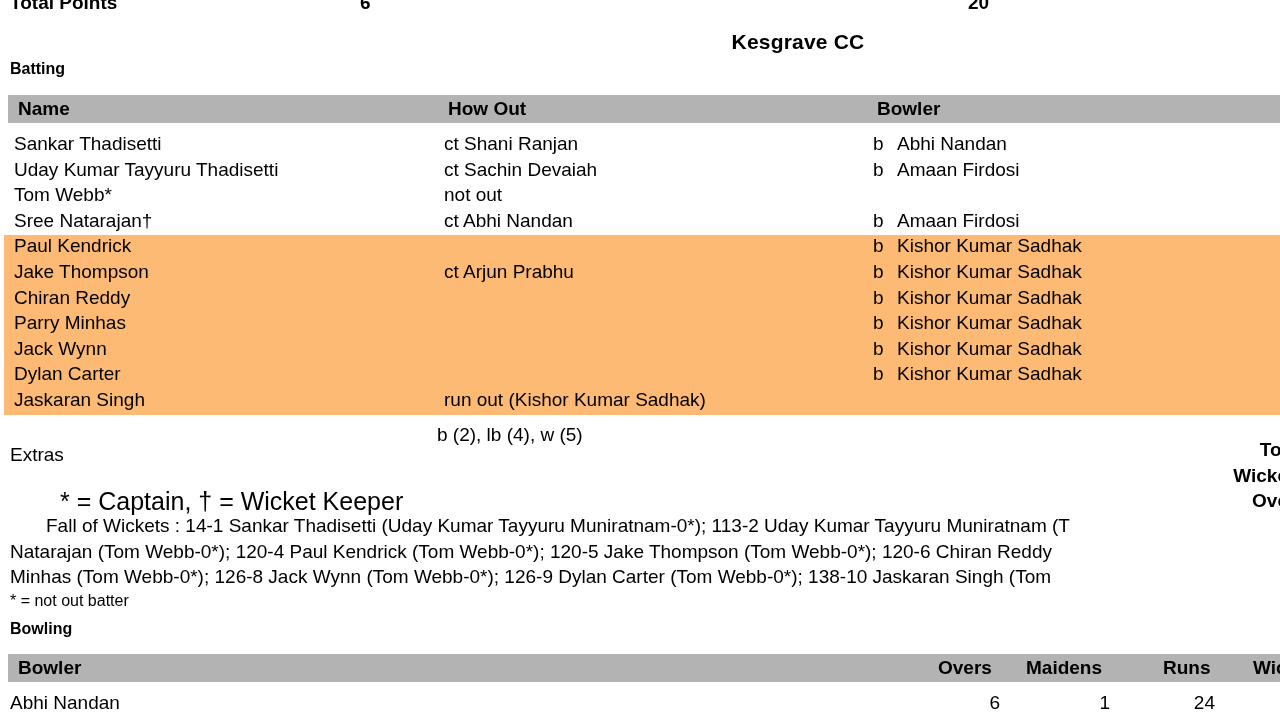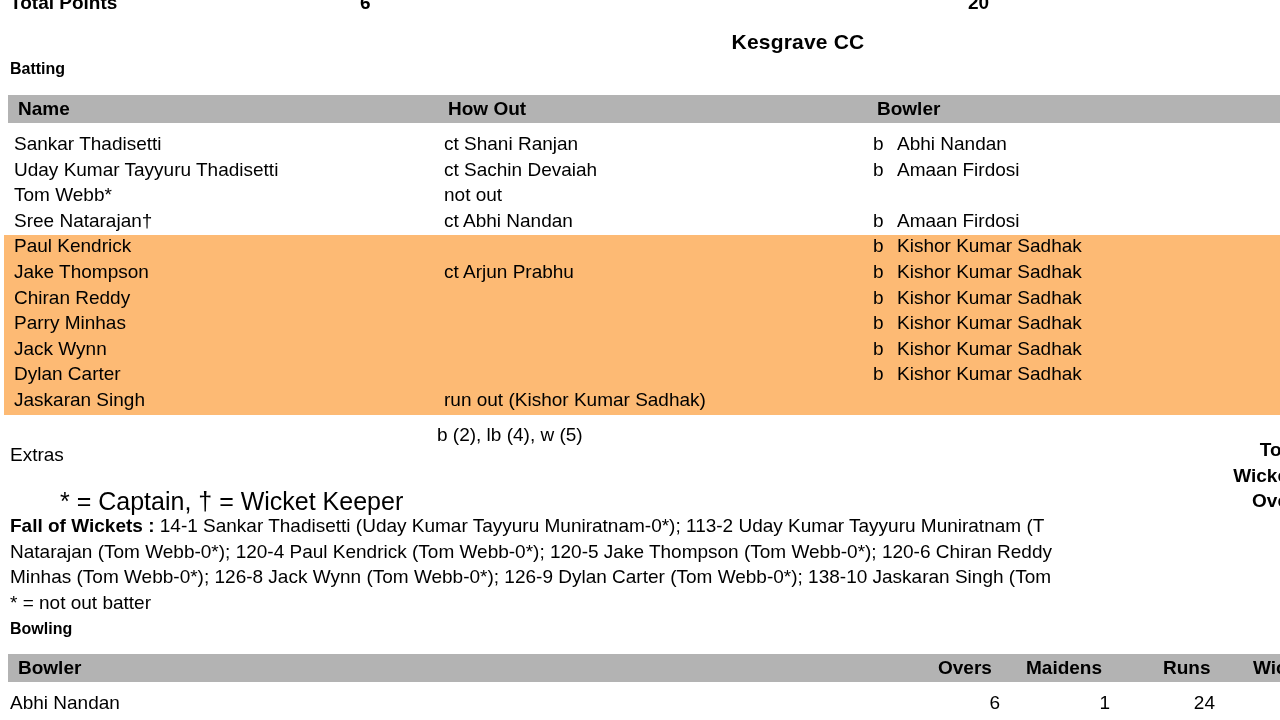--- a/index.html
+++ b/index.html
@@ -172,31 +172,32 @@
     position: absolute;
     left: 10px;
     top: 513px;
     width: 1290px;
     font-size: 19px;
     line-height: 25.5px;
     white-space: nowrap;
     overflow: hidden;
   }
   .fow .fow-label {
-    font-weight: bold;
+    font-weight: normal;
+    margin-left: 36px;
   }
   .fow .fow-line {
     white-space: nowrap;
   }
 
   .notout-note {
     position: absolute;
     left: 10px;
     top: 592px;
-    font-size: 19px;
+    font-size: 16px;
   }
 
   .bowl-rows {
     position: absolute;
     top: 692px;
     left: 0;
     width: 1280px;
   }
   .bowl-row {
     position: relative;

